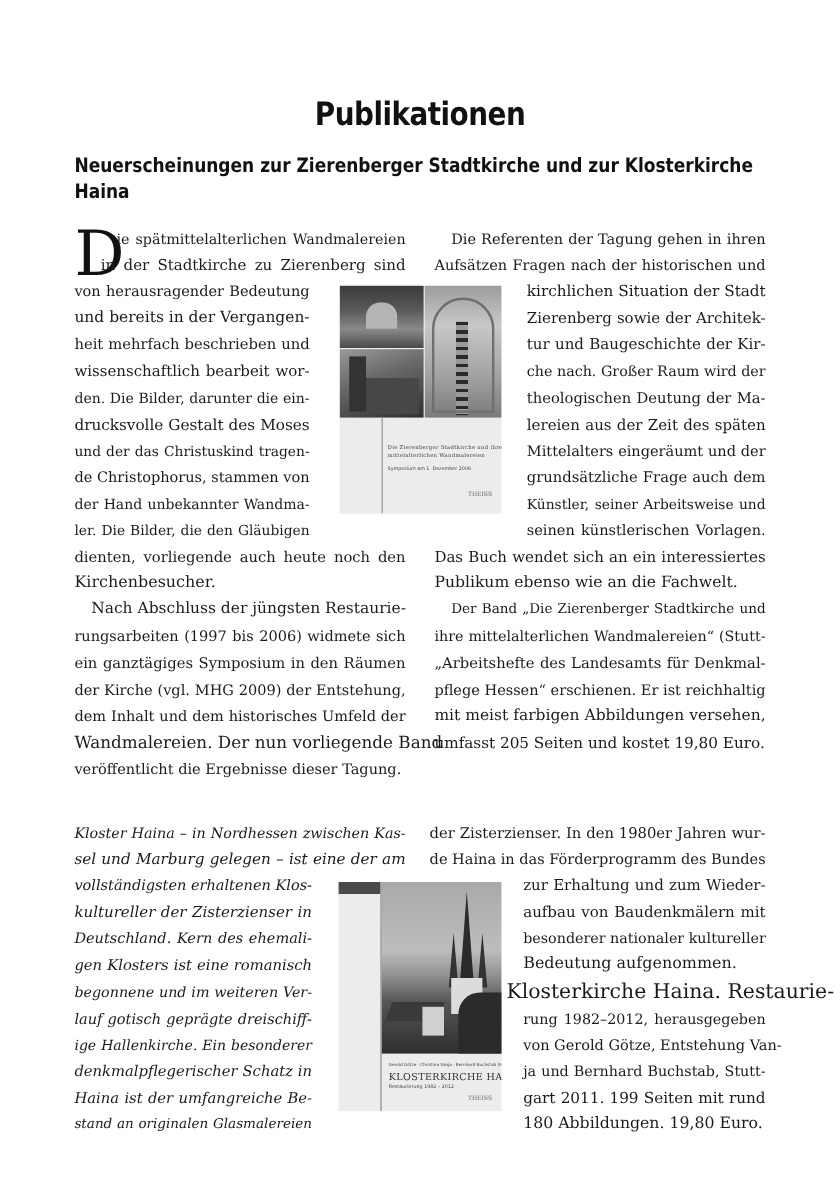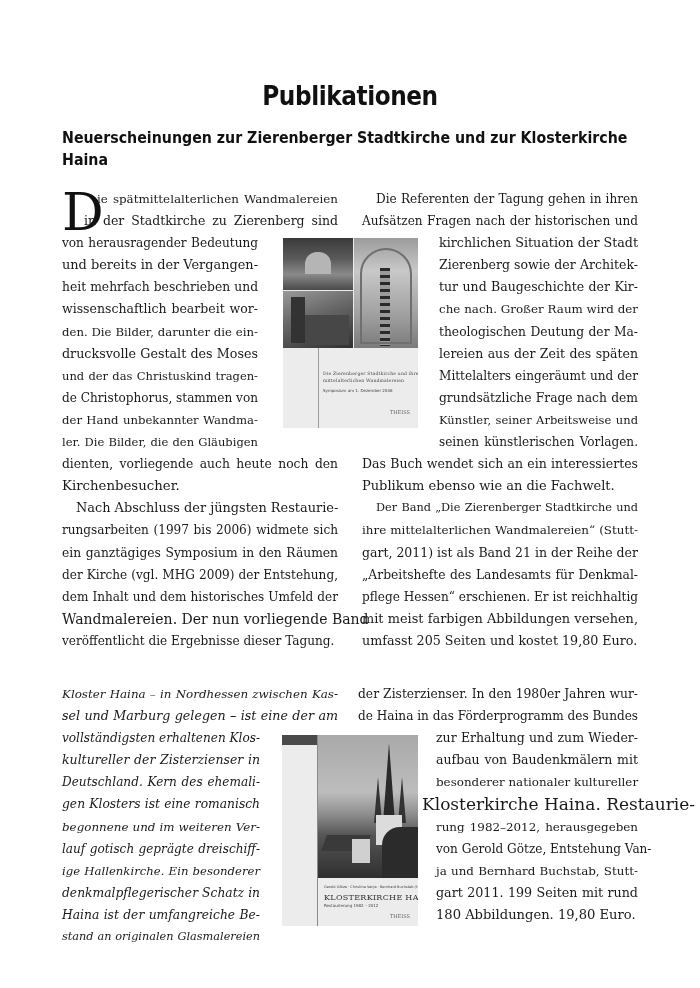--- a/index.html
+++ b/index.html
@@ -89,28 +89,27 @@
 <div class="col" style="left:362px; top:188px; width:276px;">
   <span class="line" style="padding-left: 14px; box-sizing: border-box; width: 276px; display: block; font-size: 12.1px;">Die Referenten der Tagung gehen in ihren</span>
   <span class="line" style="display: block; font-size: 12.1px;">Aufsätzen Fragen nach der historischen und</span>
   <span class="line" style="margin-left: 77px; display: block; font-size: 12.7px;">kirchlichen Situation der Stadt</span>
   <span class="line" style="margin-left: 77px; display: block; font-size: 12.5px;">Zierenberg sowie der Architek-</span>
   <span class="line" style="margin-left: 77px; display: block; font-size: 12.5px;">tur und Baugeschichte der Kir-</span>
   <span class="line" style="margin-left: 77px; display: block; font-size: 11.9px;">che nach. Großer Raum wird der</span>
   <span class="line" style="margin-left: 77px; display: block; font-size: 12.3px;">theologischen Deutung der Ma-</span>
   <span class="line" style="margin-left: 77px; display: block; font-size: 12.5px;">lereien aus der Zeit des späten</span>
   <span class="line" style="margin-left: 77px; display: block; font-size: 12.1px;">Mittelalters eingeräumt und der</span>
-  <span class="line" style="margin-left: 77px; display: block; font-size: 12.3px;">grundsätzliche Frage nach dem</span>
+  <span class="line" style="margin-left: 77px; display: block; font-size: 12.3px;">grundsätzliche Frage auch dem</span>
   <span class="line" style="margin-left: 77px; display: block; font-size: 11.5px;">Künstler, seiner Arbeitsweise und</span>
   <span class="line" style="margin-left: 77px; display: block; font-size: 12.1px;">seinen künstlerischen Vorlagen.</span>
   <span class="line" style="display: block; font-size: 12.5px;">Das Buch wendet sich an ein interessiertes</span>
   <span class="line last" style="display: block; font-size: 13px;">Publikum ebenso wie an die Fachwelt.</span>
   <span class="line" style="padding-left: 14px; box-sizing: border-box; width: 276px; display: block; font-size: 11.3px;">Der Band „Die Zierenberger Stadtkirche und</span>
   <span class="line" style="display: block; font-size: 11.9px;">ihre mittelalterlichen Wandmalereien“ (Stutt-</span>
-  <span class="line" style="display: block; font-size: 12.5px;">gart, 2011) ist als Band 21 in der Reihe der</span>
   <span class="line" style="display: block; font-size: 12.3px;">„Arbeitshefte des Landesamts für Denkmal-</span>
   <span class="line" style="display: block; font-size: 12.1px;">pflege Hessen“ erschienen. Er ist reichhaltig</span>
   <span class="line" style="display: block; font-size: 12.9px;">mit meist farbigen Abbildungen versehen,</span>
   <span class="line last" style="display: block; font-size: 12.7px;">umfasst 205 Seiten und kostet 19,80 Euro.</span>
 </div>
 
 <div class="cover cover1">
   <div class="c1-tl"></div>
   <div class="c1-bl"></div>
   <div class="c1-r"></div>
@@ -135,20 +134,21 @@
   <span class="line" style="width: 198px; display: block; font-size: 12.3px;">Haina ist der umfangreiche Be-</span>
   <span class="line" style="width: 198px; display: block; font-size: 11.3px;">stand an originalen Glasmalereien</span>
 </div>
 
 <div class="col" style="left:358px; top:683px; width:280px;">
   <span class="line" style="display: block; font-size: 12.3px;">der Zisterzienser. In den 1980er Jahren wur-</span>
   <span class="line" style="display: block; font-size: 12.1px;">de Haina in das Förderprogramm des Bundes</span>
   <span class="line" style="margin-left: 78px; width: 202px; display: block; font-size: 12.5px;">zur Erhaltung und zum Wieder-</span>
   <span class="line" style="margin-left: 78px; width: 202px; display: block; font-size: 12.5px;">aufbau von Baudenkmälern mit</span>
   <span class="line" style="margin-left: 78px; width: 202px; display: block; font-size: 11.9px;">besonderer nationaler kultureller</span>
+  <span class="line last" style="margin-left: 78px; width: 202px; display: block; font-size: 13.3px;">Bedeutung aufgenommen.</span>
   <span class="line" style="margin-left: 64px; width: 188px; display: block; font-size: 17px;">Klosterkirche Haina. Restaurie-</span>
   <span class="line" style="margin-left: 78px; width: 202px; display: block; font-size: 11.9px;">rung 1982–2012, herausgegeben</span>
   <span class="line" style="margin-left: 78px; width: 202px; display: block; font-size: 12.1px;">von Gerold Götze, Entstehung Van-</span>
   <span class="line" style="margin-left: 78px; width: 202px; display: block; font-size: 11.9px;">ja und Bernhard Buchstab, Stutt-</span>
   <span class="line" style="margin-left: 78px; width: 202px; display: block; font-size: 12.7px;">gart 2011. 199 Seiten mit rund</span>
   <span class="line last" style="margin-left: 78px; width: 202px; display: block; font-size: 13.1px;">180 Abbildungen. 19,80 Euro.</span>
 </div>
 
 <div class="cover cover2">
   <div class="c2-tab"></div>

